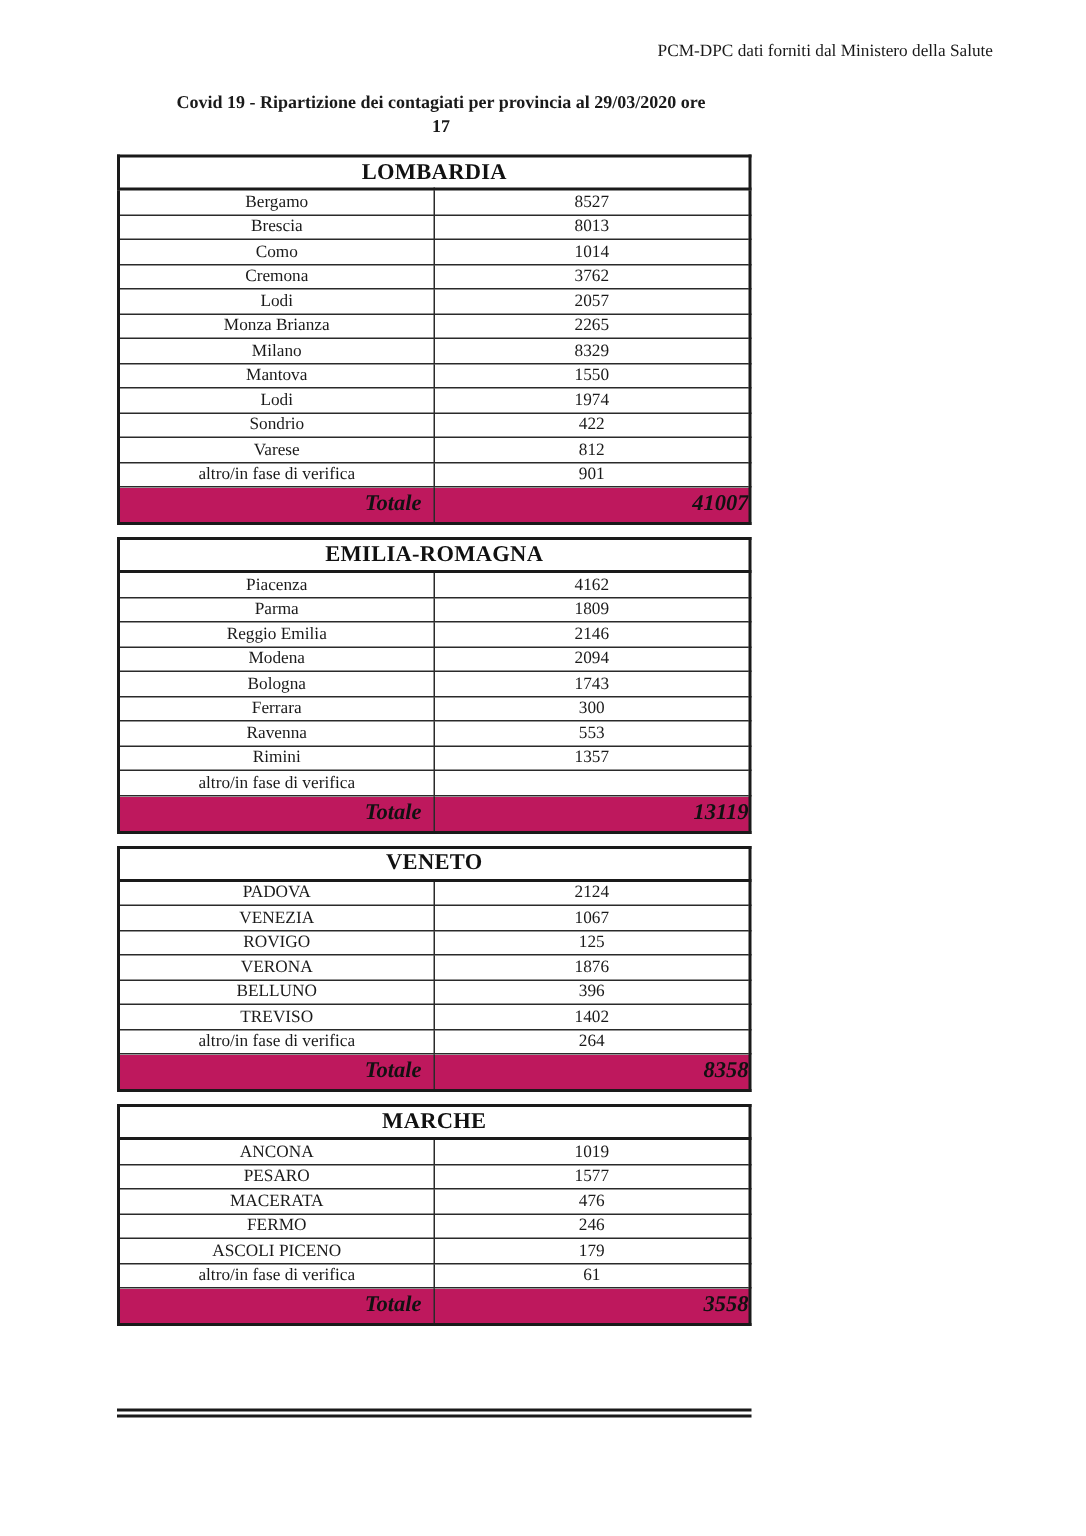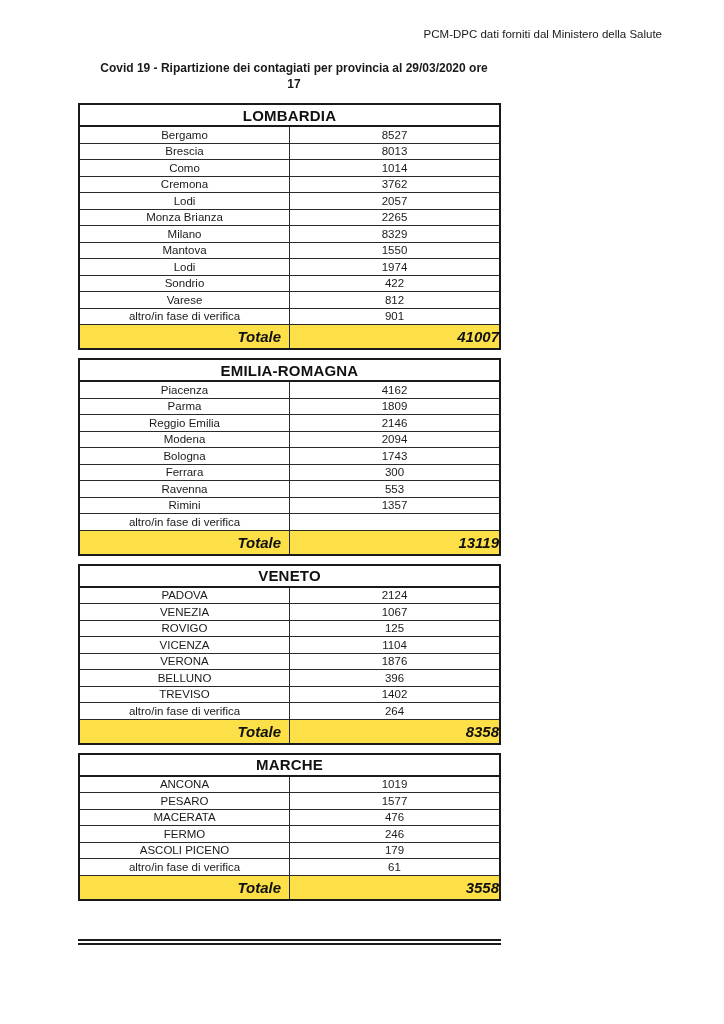--- a/index.html
+++ b/index.html
@@ -5,21 +5,21 @@
   html, body {
     margin: 0;
     padding: 0;
     background: #ffffff;
   }
   .page {
     position: relative;
     width: 724px;
     height: 1024px;
     background: #ffffff;
-    font-family: Liberation Sans, sans-serif;
+    font-family: Liberation Serif, serif;
     color: #1a1a1a;
     overflow: hidden;
   }
   .source-note {
     position: absolute;
     top: 28px;
     right: 62px;
     font-size: 11.5px;
     color: #1a1a1a;
     white-space: nowrap;
@@ -65,21 +65,21 @@
     text-align: center;
     height: 15.5px;
     padding: 0;
     color: #1a1a1a;
     overflow: hidden;
     white-space: nowrap;
   }
   table.region-table td.province-cell { width: 311px; }
   table.region-table td.value-cell { width: 110px; }
   table.region-table tr.totale-row td {
-    background: #fde047;
+    background: #be185d;
     font-size: 15px;
     font-weight: bold;
     font-style: italic;
     height: 23px;
     color: #111;
   }
   table.region-table tr.totale-row td.totale-label-cell {
     text-align: right;
     padding-right: 8px;
   }
@@ -231,24 +231,20 @@
           </tr>
           <tr>
             <td class="province-cell">VENEZIA</td>
             <td class="value-cell">1067</td>
           </tr>
           <tr>
             <td class="province-cell">ROVIGO</td>
             <td class="value-cell">125</td>
           </tr>
           <tr>
-            <td class="province-cell">VICENZA</td>
-            <td class="value-cell">1104</td>
-          </tr>
-          <tr>
             <td class="province-cell">VERONA</td>
             <td class="value-cell">1876</td>
           </tr>
           <tr>
             <td class="province-cell">BELLUNO</td>
             <td class="value-cell">396</td>
           </tr>
           <tr>
             <td class="province-cell">TREVISO</td>
             <td class="value-cell">1402</td>

